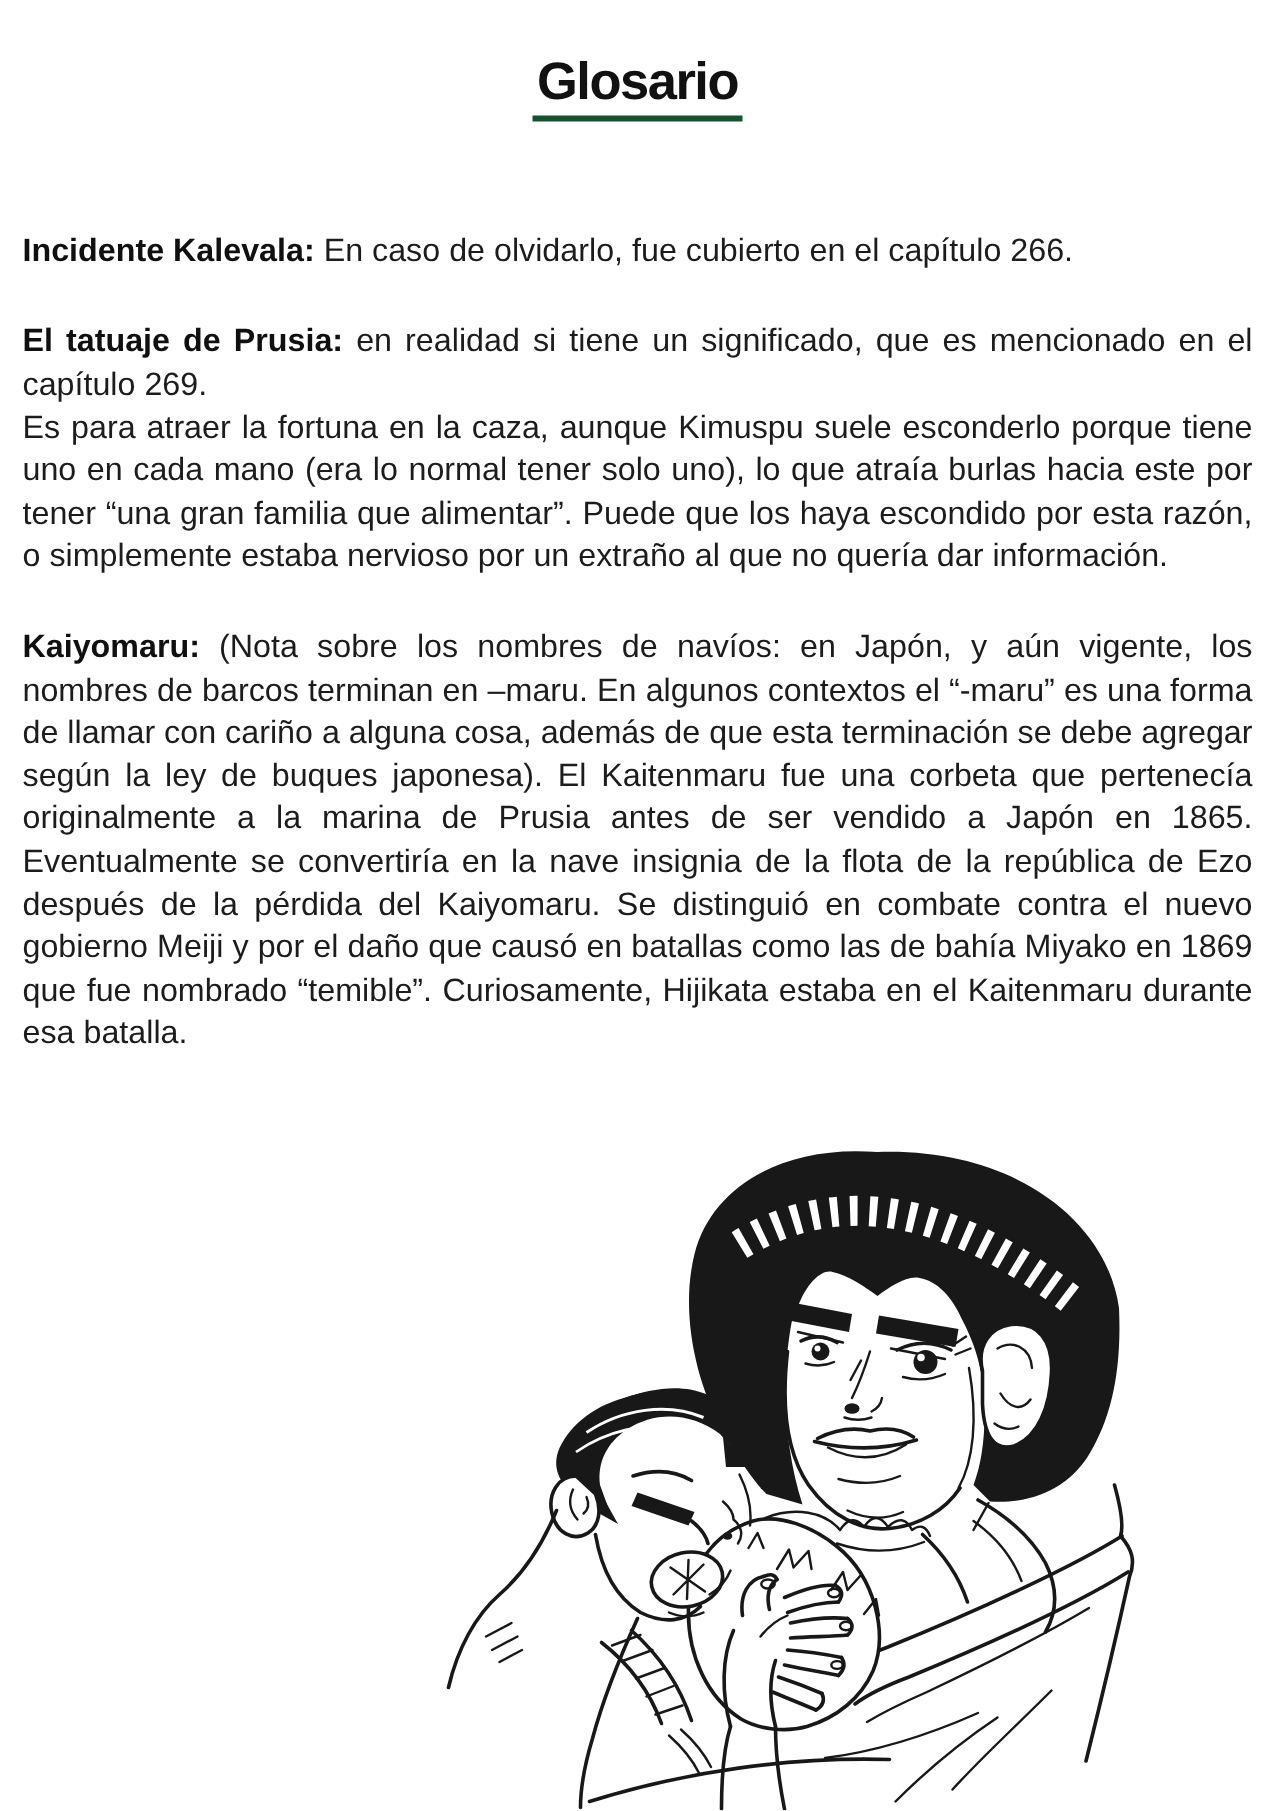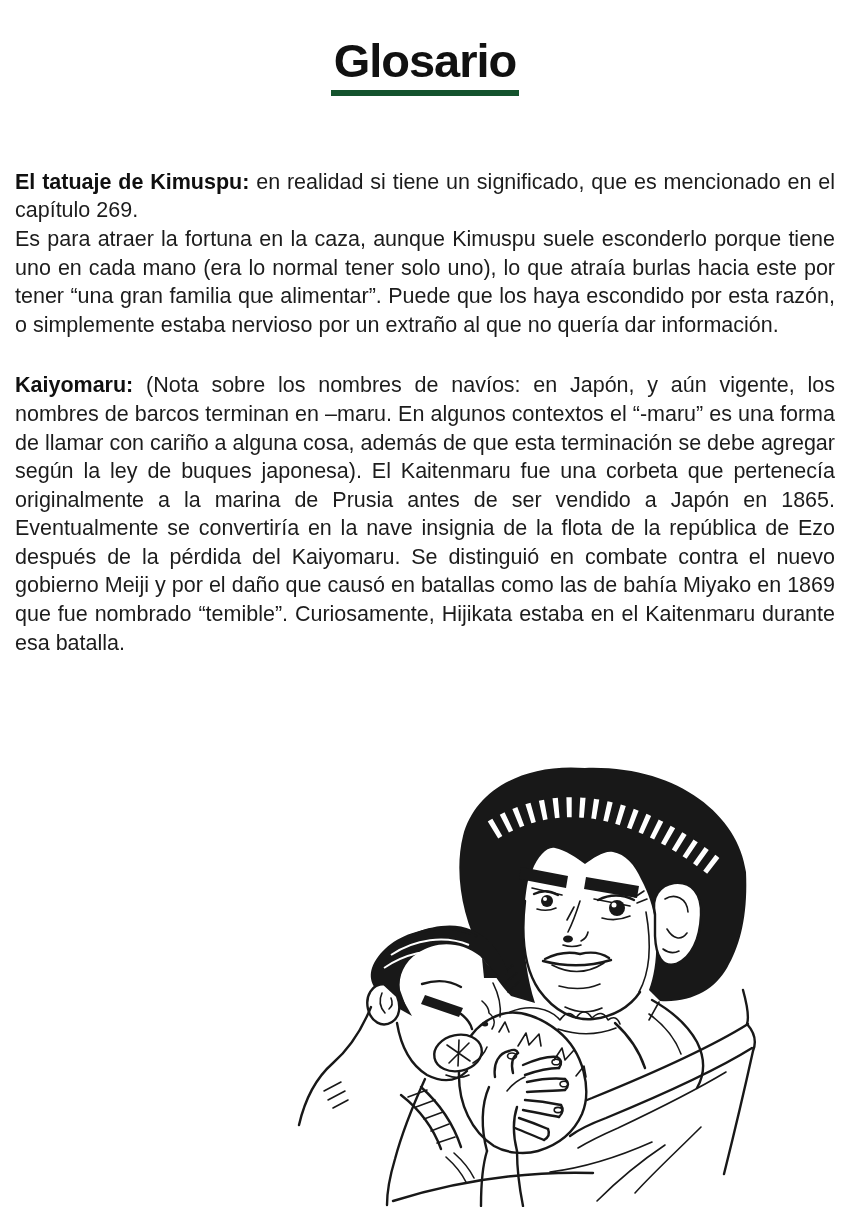--- a/index.html
+++ b/index.html
@@ -6,22 +6,22 @@
   body{
     width:850px;height:1207px;position:relative;overflow:hidden;
     background:#ffffff;color:#1c1c1c;
     font-family:"Liberation Sans",sans-serif;
     -webkit-font-smoothing:antialiased;
   }
   .page{padding:0 15px;}
   .title-wrap{text-align:center;margin:36px 0 72px;}
   .doc-title{
     display:inline-block;margin:0;padding:0 3px 3px;
-    font-size:47px;font-weight:bold;letter-spacing:-1px;line-height:1.08;
-    color:#111;border-bottom:6px solid #14532d;
+    font-size:35px;font-weight:bold;letter-spacing:-1px;line-height:1.08;
+    color:#111;border-bottom:4px solid #14532d;
   }
   .entry{
     margin:0 0 32px;font-size:21.5px;line-height:28.6px;
     text-align:justify;text-justify:inter-word;color:#1c1c1c;
   }
   .entry b{font-weight:bold;color:#101010;}
   .illustration{
     position:absolute;left:296px;top:760px;width:488px;height:447px;
   }
   .illustration svg{display:block;width:100%;height:100%;}
@@ -33,23 +33,27 @@
 </style>
 </head>
 <body>
 
 <div class="page">
 
   <div class="title-wrap">
     <h1 class="doc-title">Glosario</h1>
   </div>
 
-
   <p class="entry">
-    <b>El tatuaje de Kimuspu:</b>
+    <b>Incidente Kalevala:</b>
+    <span>En caso de olvidarlo, fue cubierto en el capítulo 266.</span>
+  </p>
+
+  <p class="entry">
+    <b>El tatuaje de Prusia:</b>
     <span>en realidad si tiene un significado, que es mencionado en el capítulo 269.</span><br>
     <span>Es para atraer la fortuna en la caza, aunque Kimuspu suele esconderlo porque tiene uno en cada mano (era lo normal tener solo uno), lo que atraía burlas hacia este por tener “una gran familia que alimentar”. Puede que los haya escondido por esta razón, o simplemente estaba nervioso por un extraño al que no quería dar información.</span>
   </p>
 
   <p class="entry">
     <b>Kaiyomaru:</b>
     <span>(Nota sobre los nombres de navíos: en Japón, y aún vigente, los nombres de barcos terminan en –maru. En algunos contextos el “-maru” es una forma de llamar con cariño a alguna cosa, además de que esta terminación se debe agregar según la ley de buques japonesa). El Kaitenmaru fue una corbeta que pertenecía originalmente a la marina de Prusia antes de ser vendido a Japón en 1865. Eventualmente se convertiría en la nave insignia de la flota de la república de Ezo después de la pérdida del Kaiyomaru. Se distinguió en combate contra el nuevo gobierno Meiji y por el daño que causó en batallas como las de bahía Miyako en 1869 que fue nombrado “temible”. Curiosamente, Hijikata estaba en el Kaitenmaru durante esa batalla.</span>
   </p>
 
 </div>

